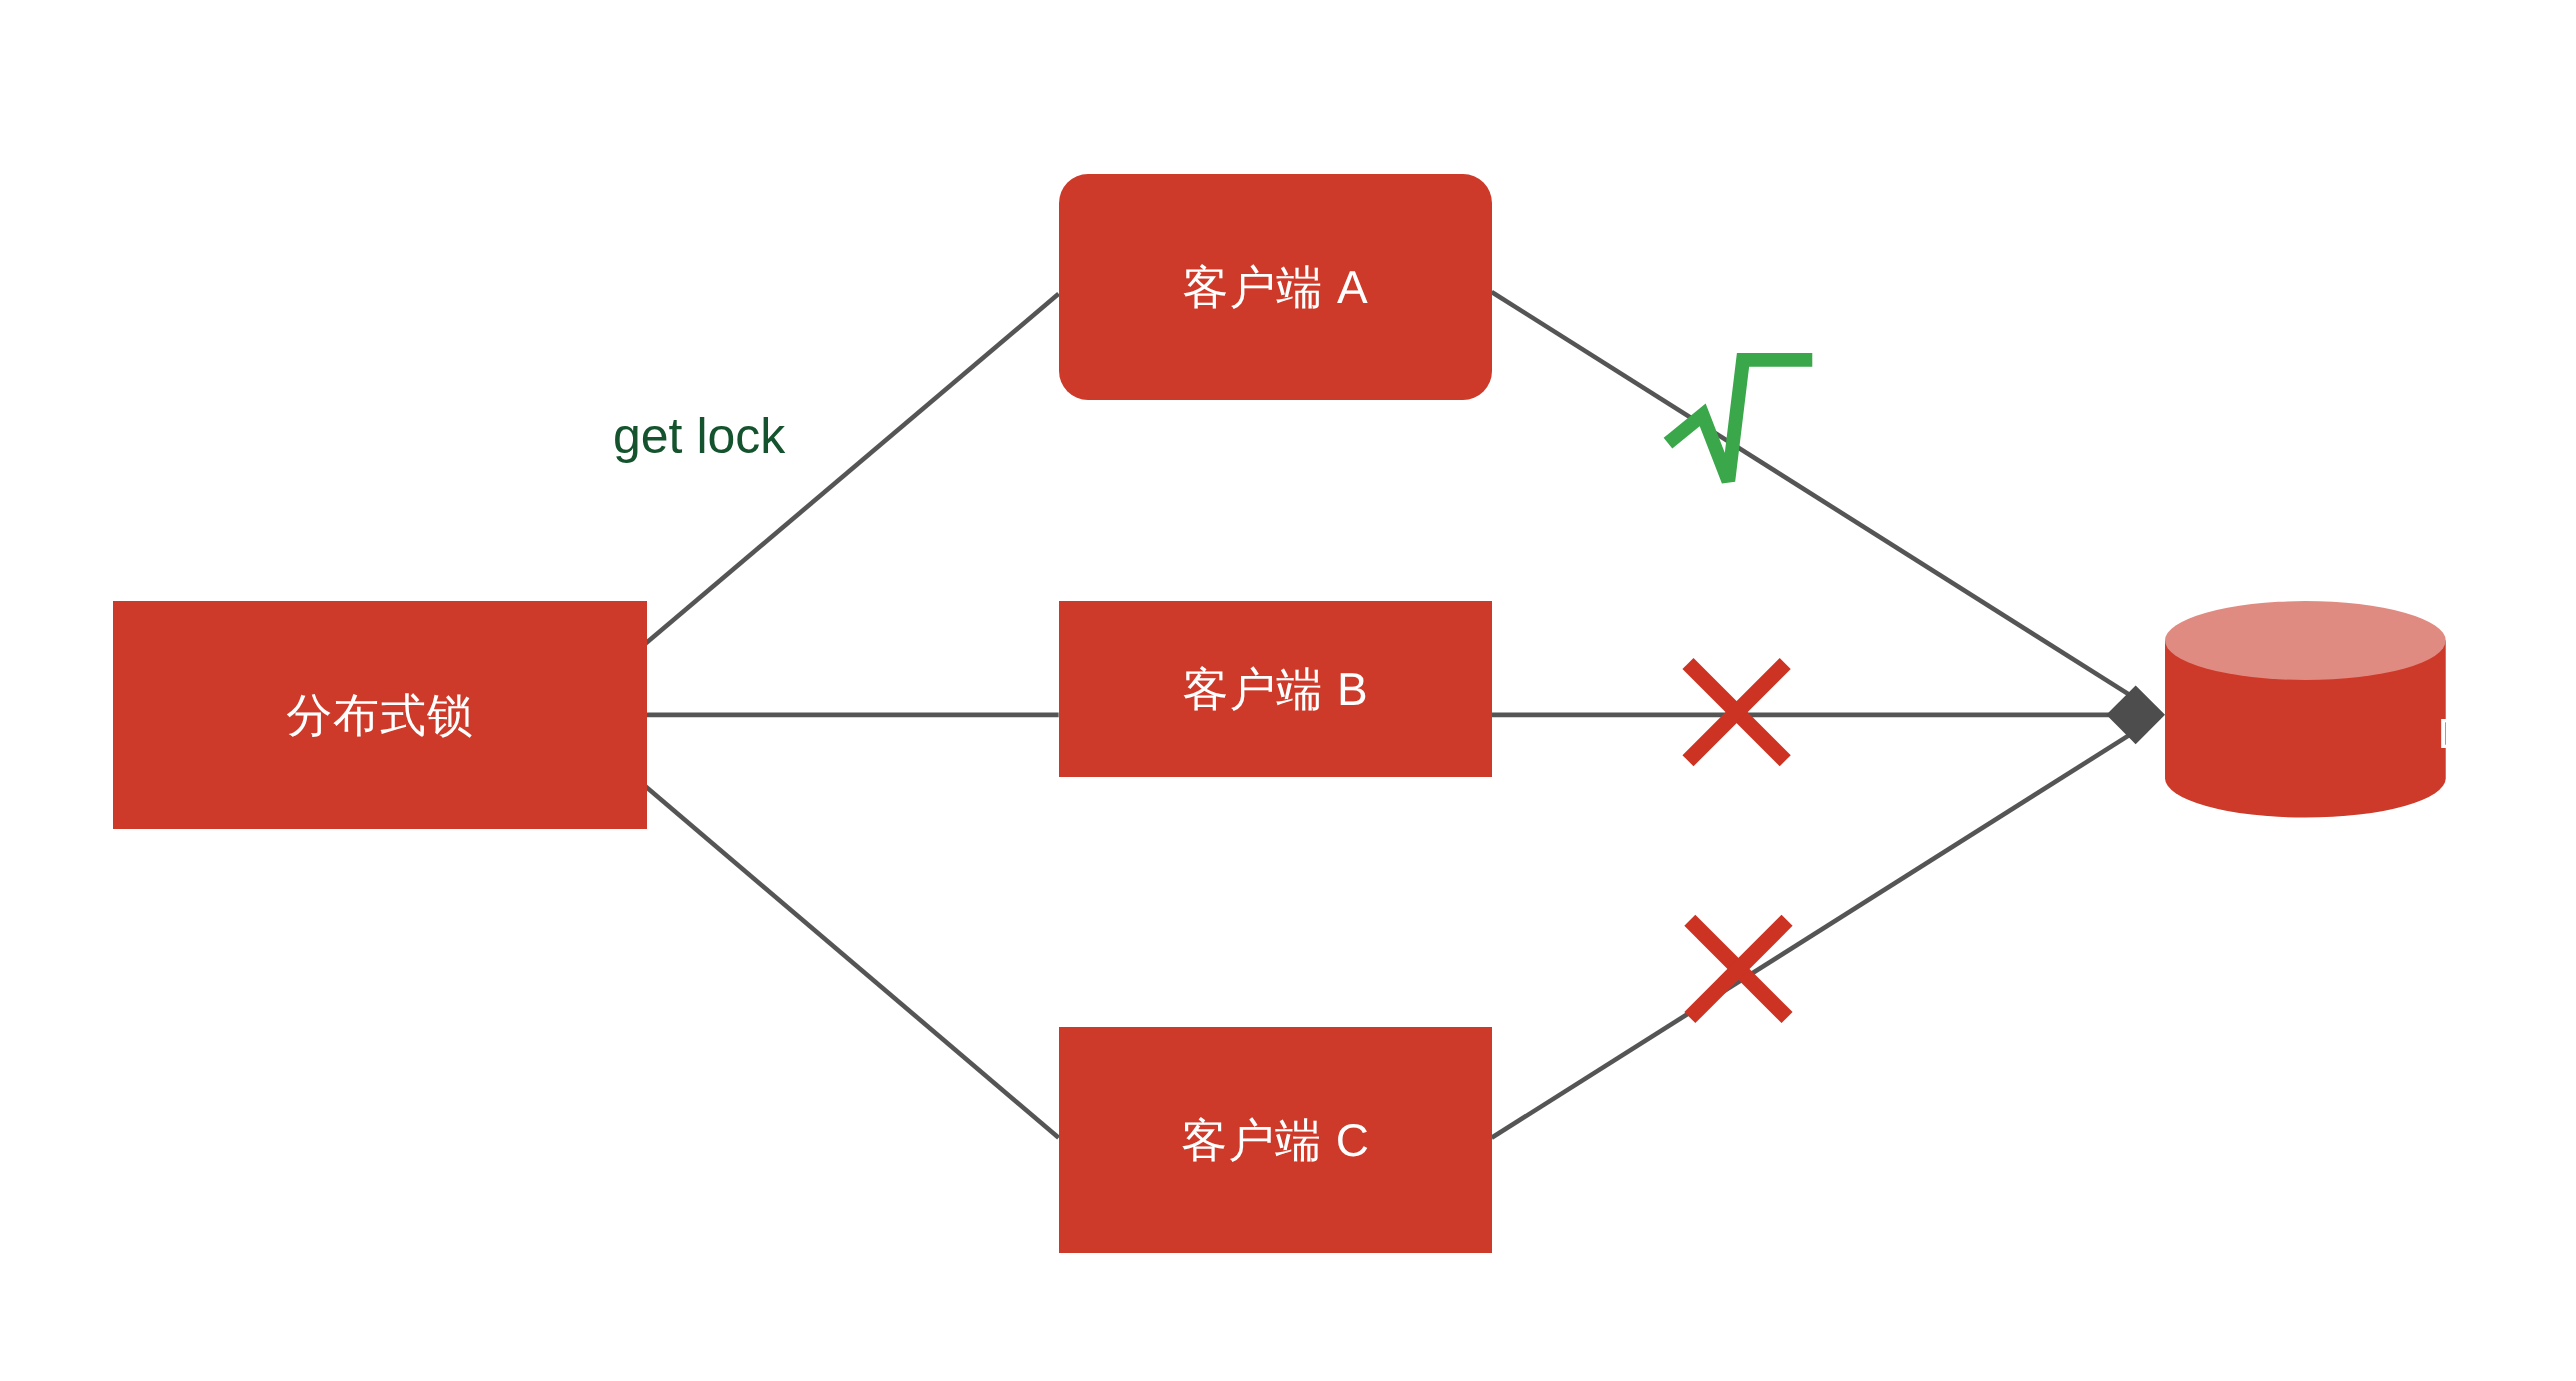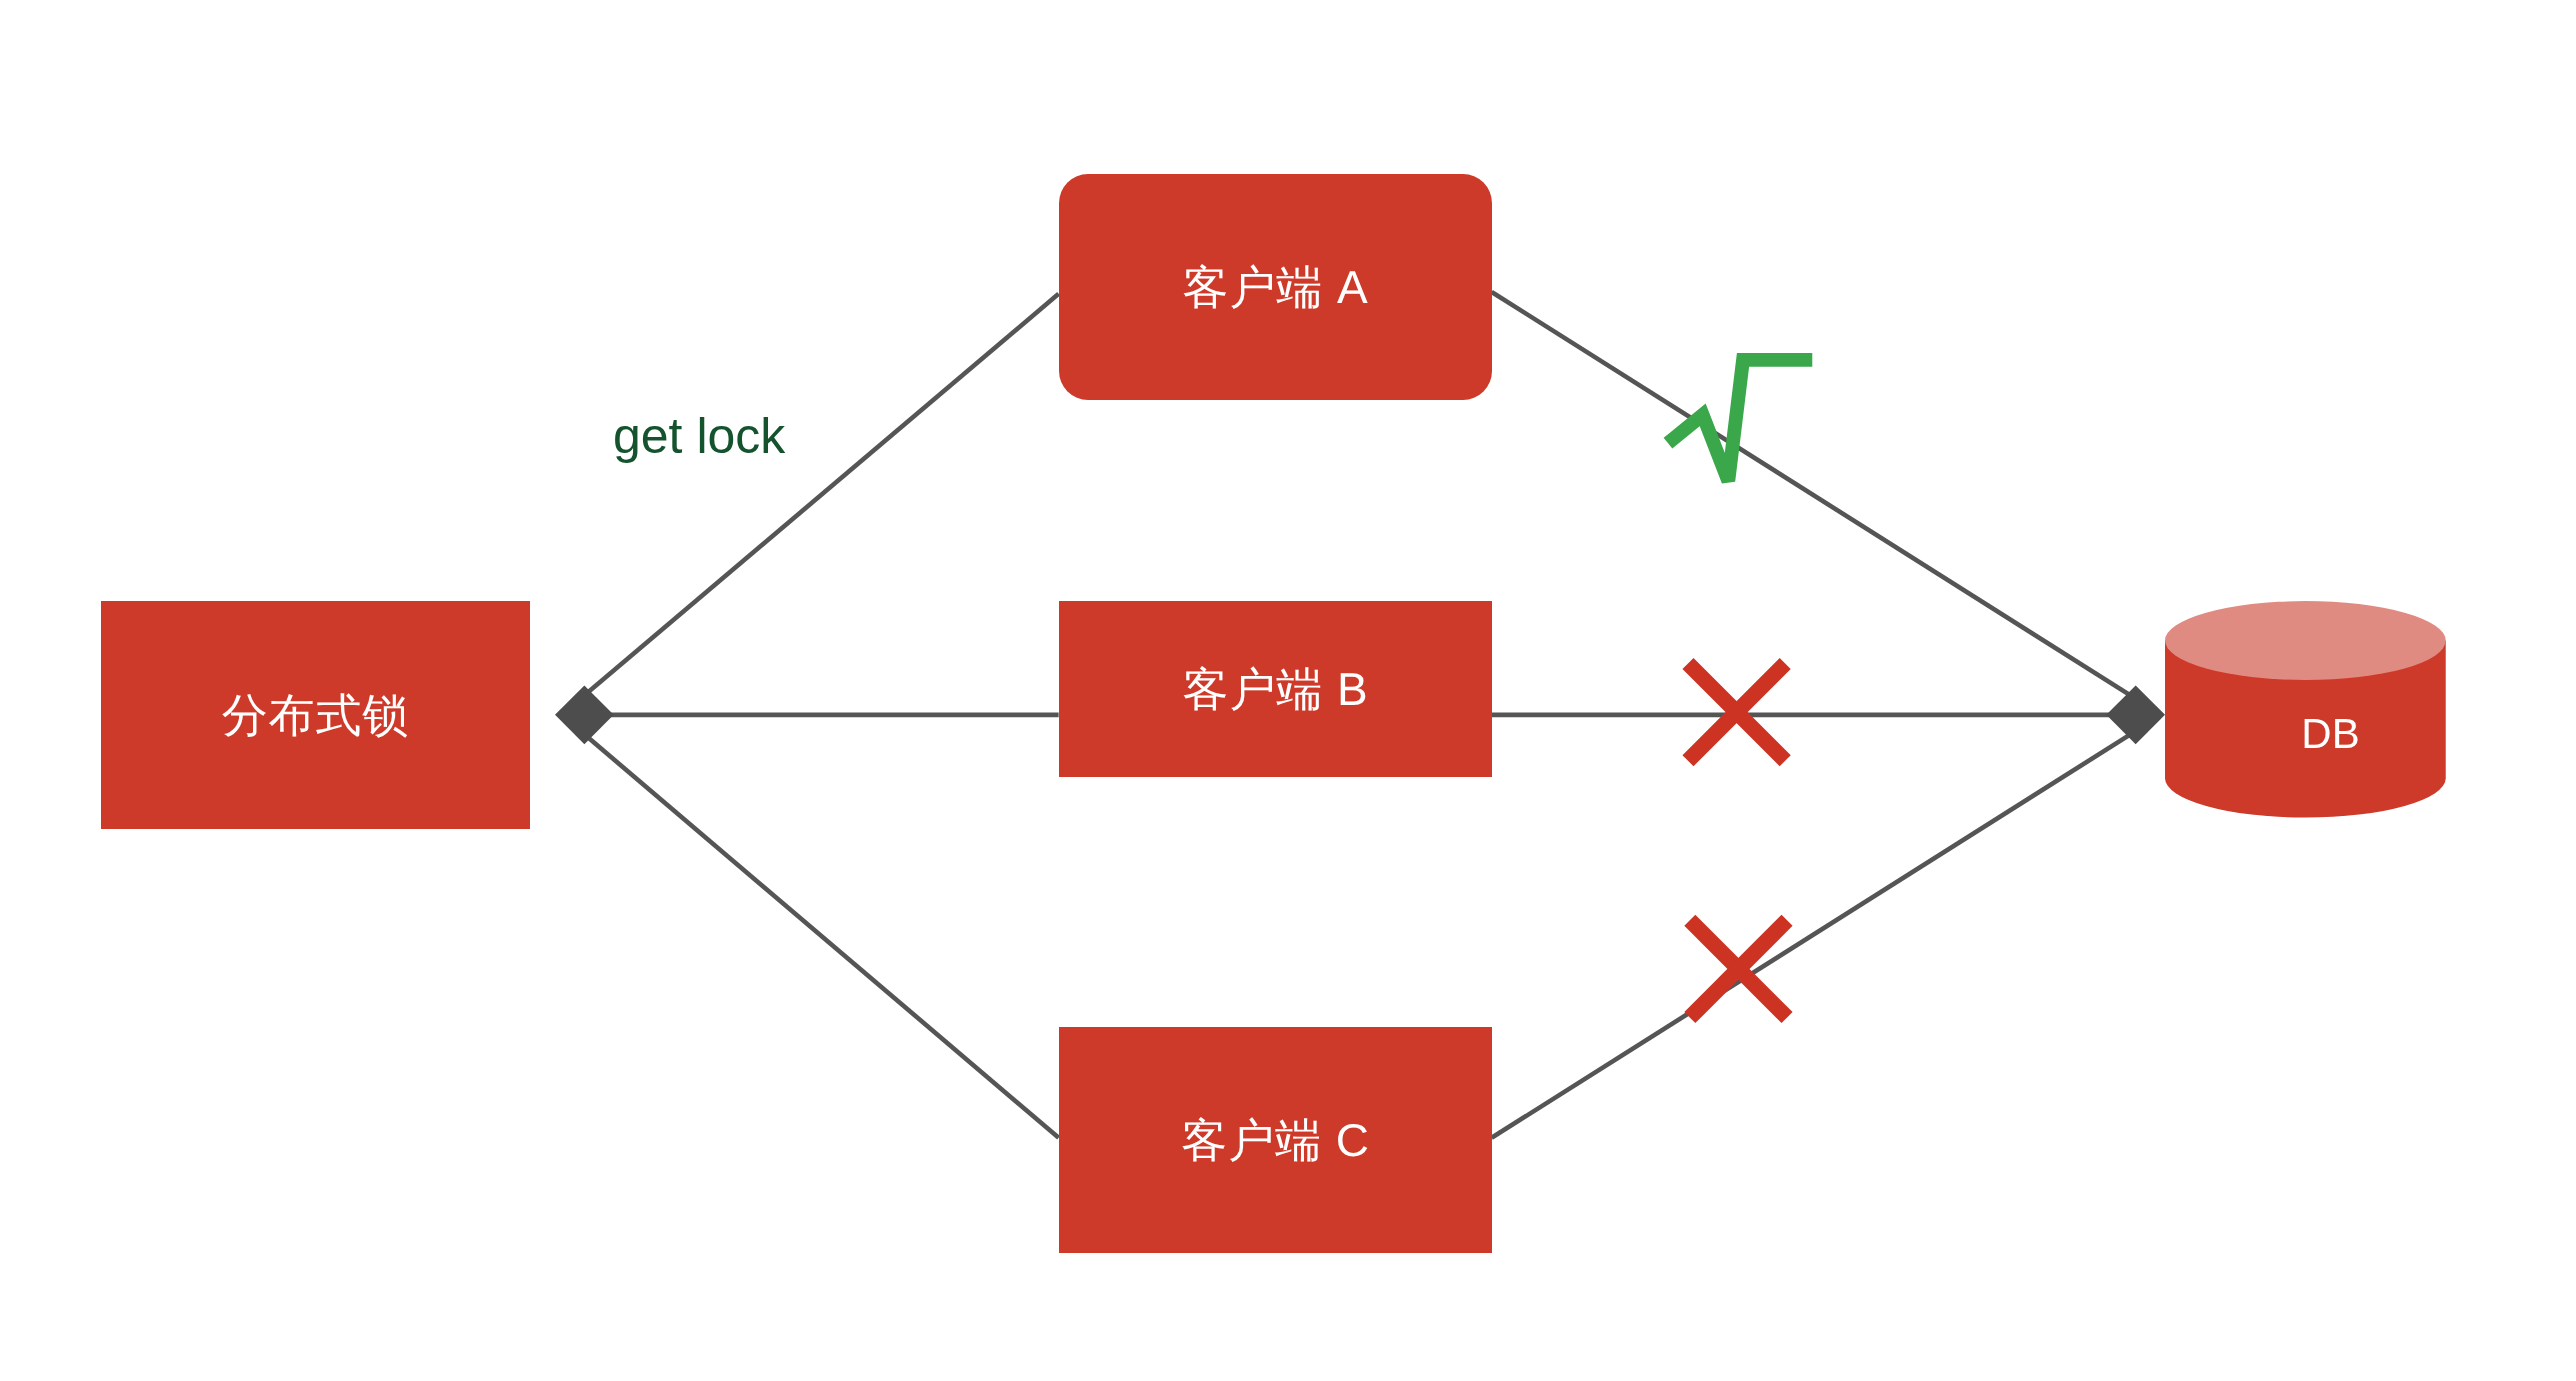--- a/index.html
+++ b/index.html
@@ -36,38 +36,38 @@
     font-weight: 400;
     letter-spacing: 0.9px;
     box-sizing: border-box;
     text-rendering: geometricPrecision;
   }
   .node-label {
     display: block;
     line-height: 1;
     white-space: nowrap;
   }
-  #lock-box   { left: 101px;  top: 601px;  width: 429px; height: 228px; }
+  #lock-box   { left: 113px;  top: 601px;  width: 534px; height: 228px; }
   #client-a   { left: 1059px; top: 174px;  width: 433px; height: 226px; border-radius: 29px; }
   #client-b   { left: 1059px; top: 601px;  width: 433px; height: 176px; }
   #client-c   { left: 1059px; top: 1027px; width: 433px; height: 226px; }
 
   #db-node {
     position: absolute;
     left: 2165px;
     top: 601px;
     width: 281px;
     height: 217px;
   }
   #db-label {
     position: absolute;
     left: 0;
     top: 112px;
     width: 331px;
-    text-align: center;
+    text-align: right;
     color: #ffffff;
     font-size: 42px;
     line-height: 1;
     white-space: nowrap;
   }
   #get-lock-label {
     position: absolute;
     left: 613px;
     top: 411px;
     color: #14532d;

